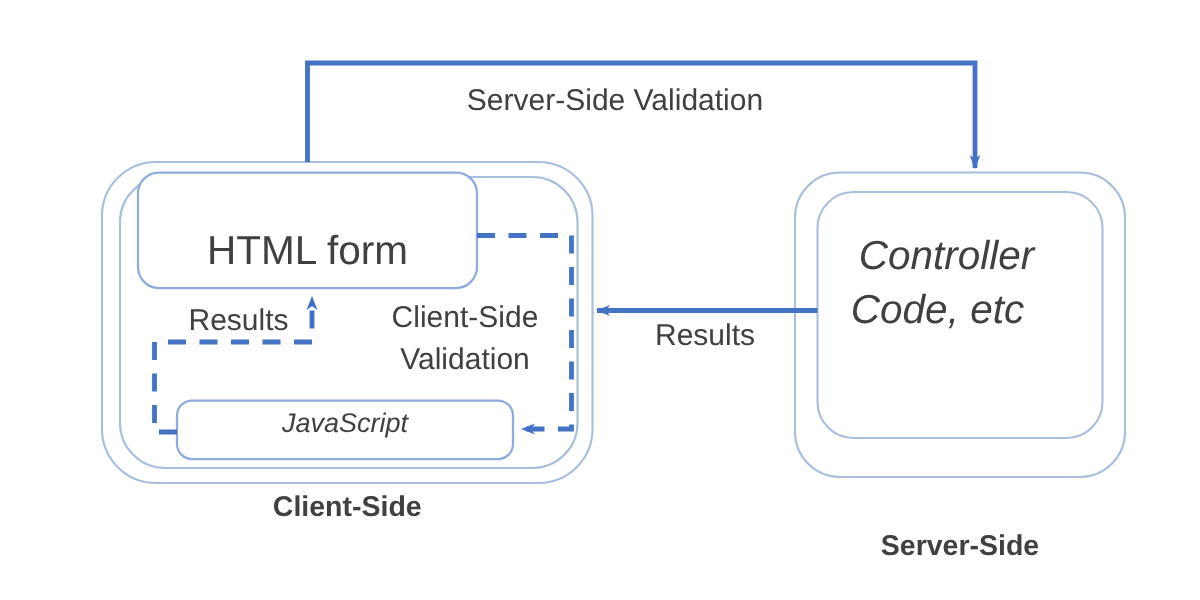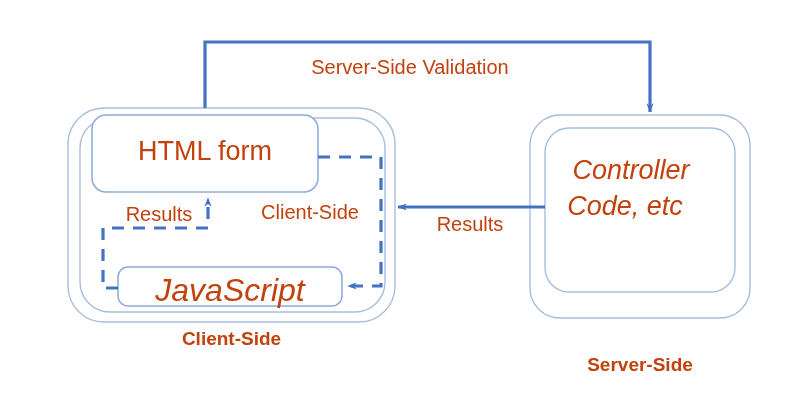--- a/index.html
+++ b/index.html
@@ -17,21 +17,21 @@
   }
   #diagram-svg {
     position: absolute;
     left: 0;
     top: 0;
     width: 800px;
     height: 400px;
   }
   .txt {
     position: absolute;
-    color: #c2410c;
+    color: #404040;
     line-height: 1.15;
     white-space: pre;
     text-align: center;
   }
   .box-label {
     font-size: 27px;
     font-weight: 400;
   }
   .box-label.italic {
     font-style: italic;
@@ -79,34 +79,35 @@
 
     <path d="M205,108 L205,42 L650,42 L650,112" fill="none" stroke="#4472C4" stroke-width="3.2" stroke-linejoin="miter" stroke-linecap="butt" marker-end="url(#arrow-solid)"></path>
 
     <path d="M545,207 L398,207" fill="none" stroke="#4472C4" stroke-width="3.2" stroke-linecap="butt" marker-end="url(#arrow-solid)"></path>
 
     <path d="M318,157 L381,157 L381,286 L348,286" fill="none" stroke="#4472C4" stroke-width="3.2" stroke-dasharray="12 9" stroke-linecap="butt" marker-end="url(#arrow-dash)"></path>
 
     <path d="M118,288 L103,288 L103,228 L208,228 L208,198" fill="none" stroke="#4472C4" stroke-width="3.2" stroke-dasharray="12 9" stroke-linecap="butt" marker-end="url(#arrow-dash)"></path>
   </svg>
 
-  <div class="txt box-label" style="left:92px; top:136px; width:226px;">HTML form</div>
+  <div class="txt box-label" style="left:92px; top:152px; width:226px;">HTML form</div>
 
-  <div class="txt box-label italic" style="left:118px; top:272px; width:224px; font-size:32px;">JavaScript</div>
+  <div class="txt box-label italic" style="left:118px; top:272px; width:224px; font-size:18px;">JavaScript</div>
 
   <div class="txt box-label italic" style="left:545px; top:155px; width:172px;">Controller</div>
 
   <div class="txt box-label italic" style="left:545px; top:191px; width:160px;">Code, etc</div>
 
   <div class="txt zone-label" style="left:68px; top:328px; width:327px;">Client-Side</div>
 
   <div class="txt zone-label" style="left:530px; top:328px; width:220px;margin-top:26px;">Server-Side</div>
 
   <div class="txt edge-label" style="left:240px; top:56px; width:340px;">Server-Side Validation</div>
 
   <div class="txt edge-label" style="left:400px; top:213px; width:140px;">Results</div>
 
   <div class="txt edge-label two-line" style="left:240px; top:200px; width:140px; text-align:center;">Client-Side</div>
 
+  <div class="txt edge-label two-line" style="left:240px; top:228px; width:140px; text-align:center;">Validation</div>
 
   <div class="txt edge-label" style="left:104px; top:203px; width:110px; text-align:center;">Results</div>
 
 </div>
 
 </body></html>

